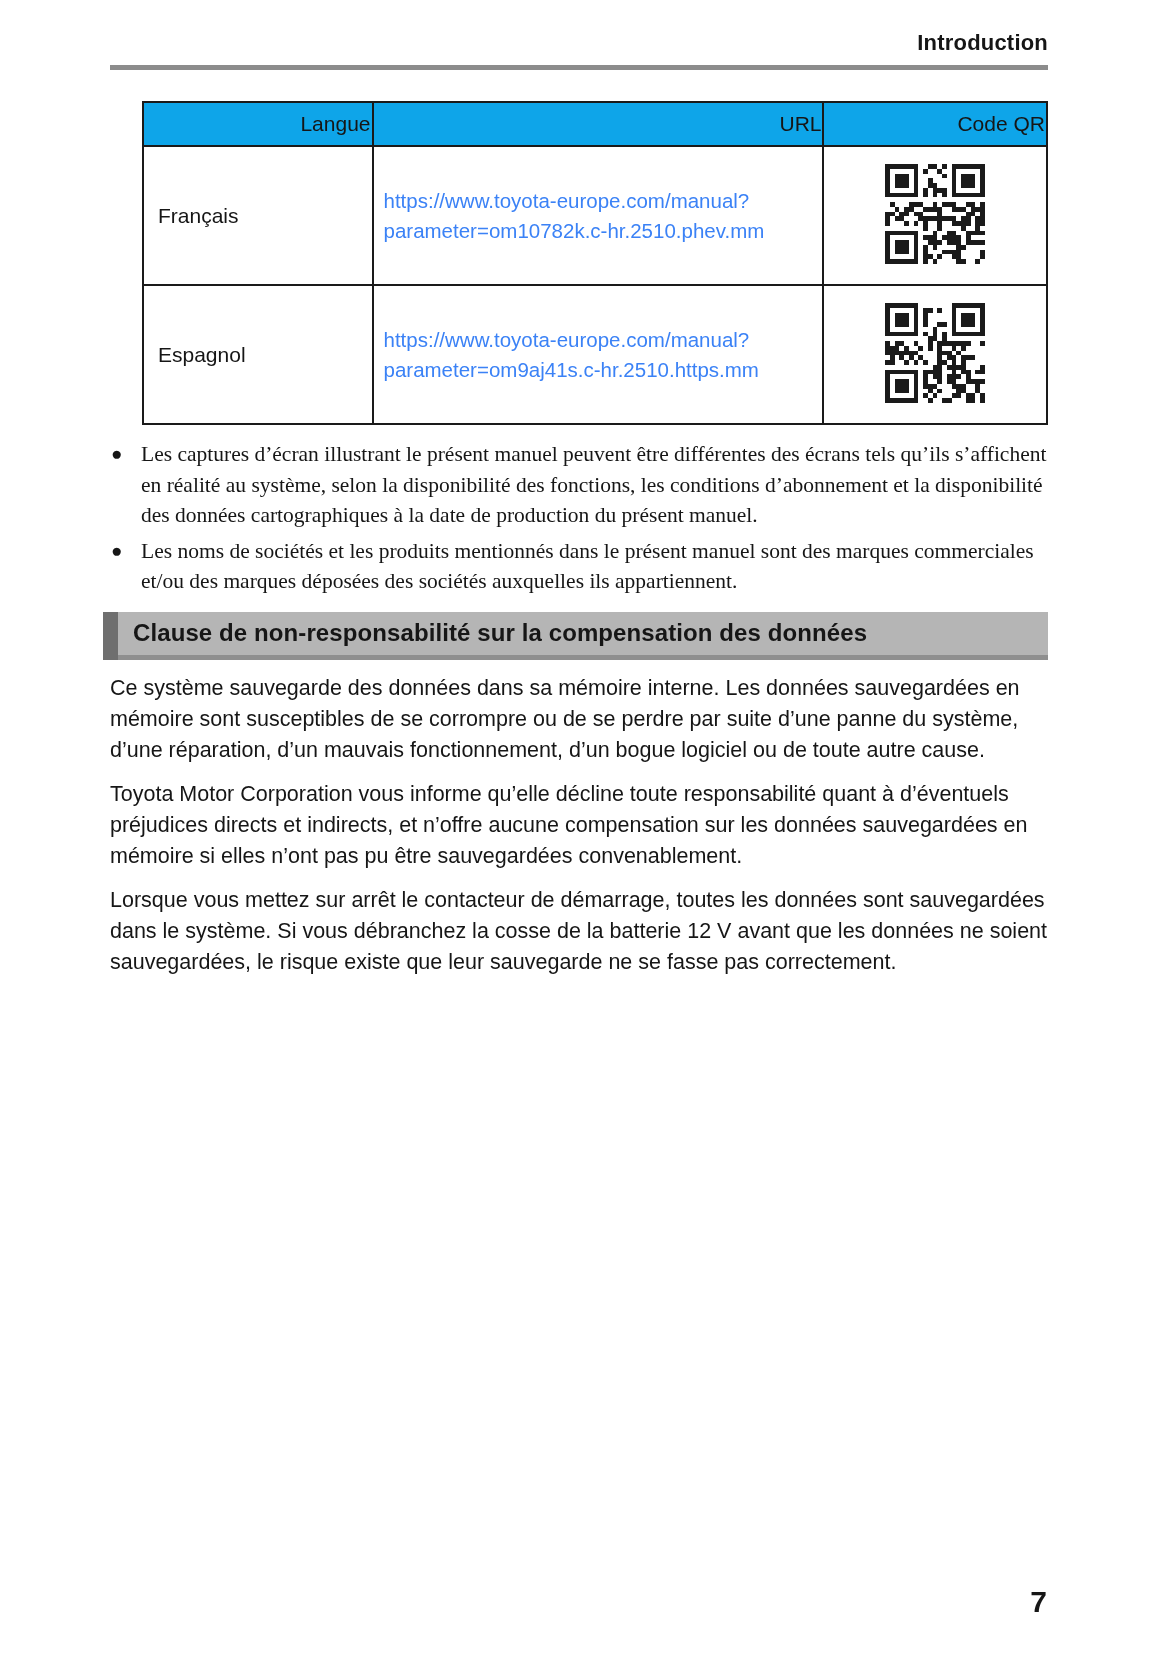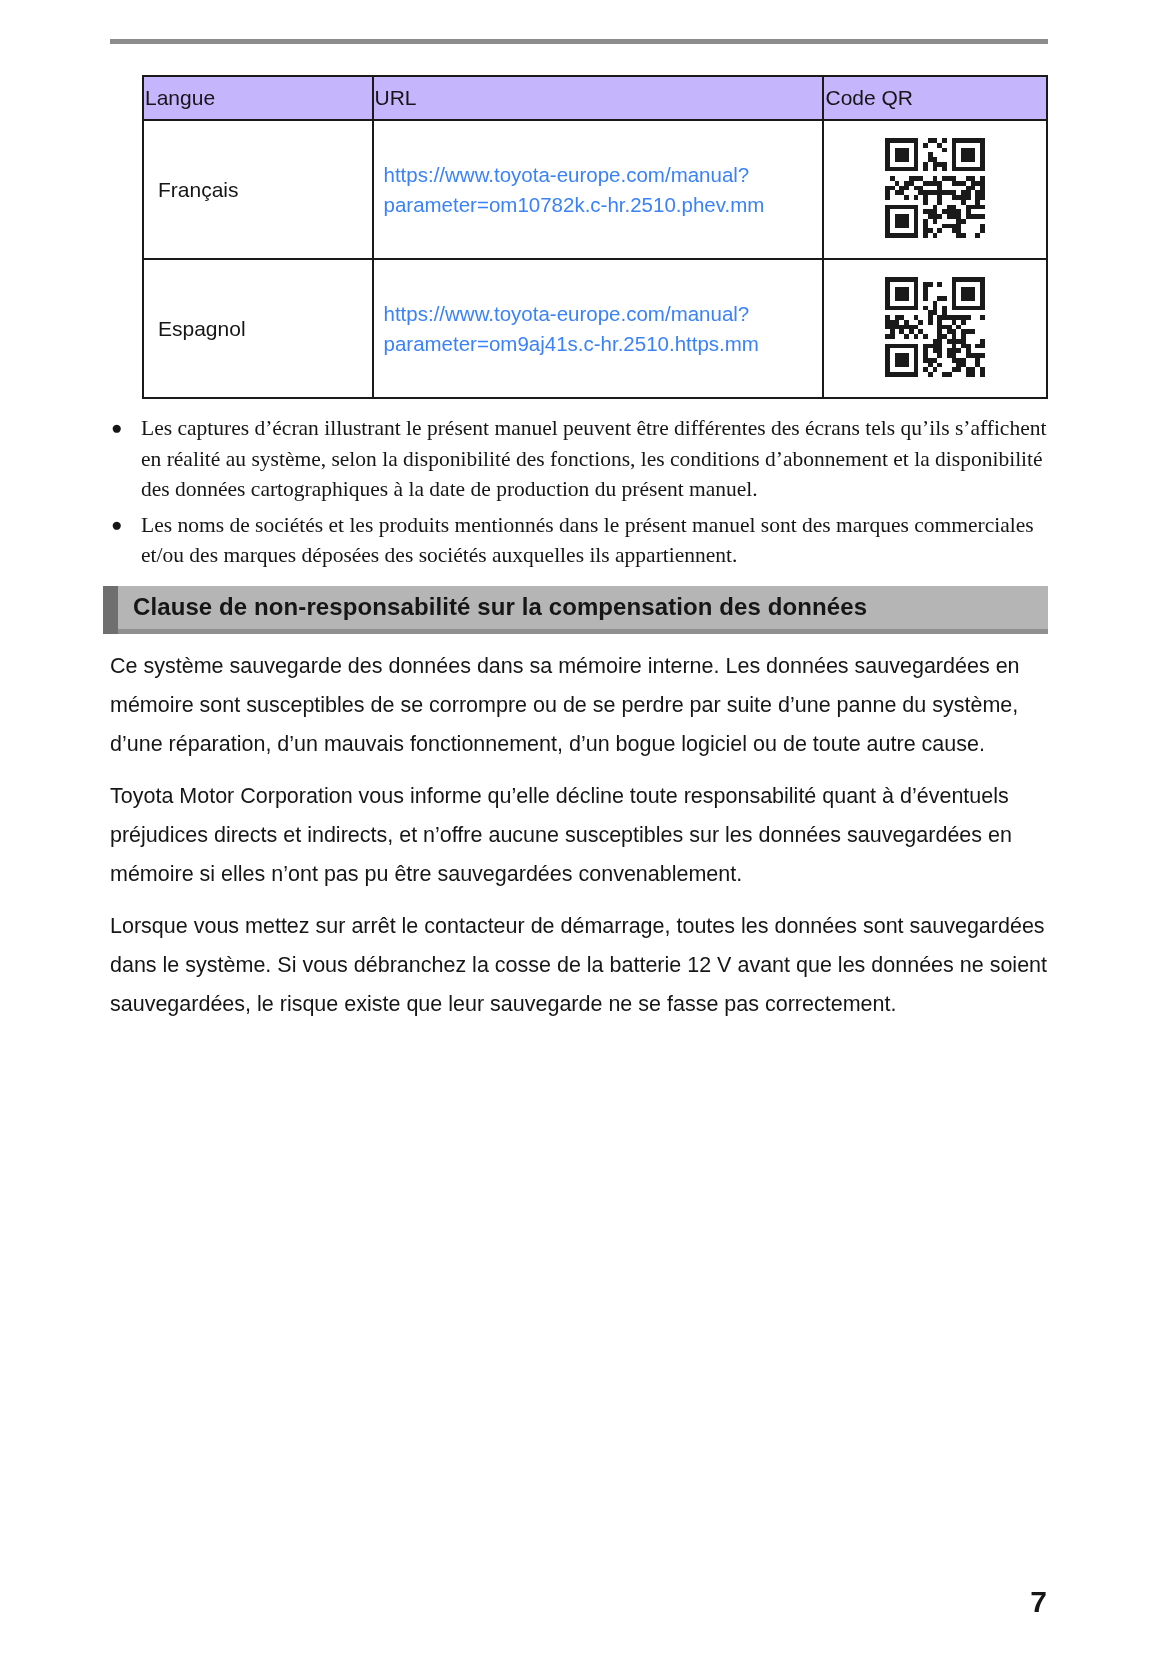--- a/index.html
+++ b/index.html
@@ -31,25 +31,25 @@
   table.lang-table {
     border-collapse:collapse;
     table-layout:fixed;
     width:906px;
     margin:31px 0 0 32px;
   }
   .lang-table th, .lang-table td {
     border:2px solid #1a1a1a;
   }
   .lang-table th {
-    background:#c4b5fd;
+    background:#0ea5e9;
     font-weight:normal;
     font-size:21px;
     height:40px;
-    text-align:left;
+    text-align:right;
     margin-left:22px;
   }
   .col-lang  { width:229px; }
   .col-url   { width:450px; }
   .col-qr    { width:223px; }
   .lang-table tr.data-row { height:139px; }
   td.lang-cell {
     padding-left:14px;
     font-size:21px;
     vertical-align:middle;
@@ -99,37 +99,40 @@
   .band-title {
     font-size:24px;
     font-weight:bold;
     padding:7px 4px 8px 15px;
     letter-spacing:0.1px;
   }
 
   .para {
     margin:13px 0 0 0;
     font-size:21.5px;
-    line-height:39px;
+    line-height:31px;
   }
 
   
   .page-num {
     position:absolute;
     top:1585px;
     right:118px;
     font-size:30px;
     font-weight:bold;
   }
 </style>
 </head>
 <body>
 
 <div class="page">
 
+  <div class="doc-header">
+    <div class="doc-header-title">Introduction</div>
+  </div>
   <div class="header-rule"></div>
 
   <table class="lang-table">
     <colgroup>
       <col class="col-lang">
         <col class="col-url">
         <col class="col-qr">
     </colgroup>
     <thead>
       <tr>
@@ -619,19 +622,19 @@
     <div class="note">
       <span class="note-bullet">●</span>
       <span class="note-text">Les noms de sociétés et les produits mentionnés dans le présent manuel sont des marques commerciales et/ou des marques déposées des sociétés auxquelles ils appartiennent.</span>
     </div>
   </div>
 
   <div class="band">
     <div class="band-title">Clause de non-responsabilité sur la compensation des données</div>
   </div>
   <p class="para">Ce système sauvegarde des données dans sa mémoire interne. Les données sauvegardées en mémoire sont susceptibles de se corrompre ou de se perdre par suite d’une panne du système, d’une réparation, d’un mauvais fonctionnement, d’un bogue logiciel ou de toute autre cause.</p>
-  <p class="para">Toyota Motor Corporation vous informe qu’elle décline toute responsabilité quant à d’éventuels préjudices directs et indirects, et n’offre aucune susceptibles sur les données sauvegardées en mémoire si elles n’ont pas pu être sauvegardées convenablement.</p>
+  <p class="para">Toyota Motor Corporation vous informe qu’elle décline toute responsabilité quant à d’éventuels préjudices directs et indirects, et n’offre aucune compensation sur les données sauvegardées en mémoire si elles n’ont pas pu être sauvegardées convenablement.</p>
 
   <p class="para">Lorsque vous mettez sur arrêt le contacteur de démarrage, toutes les données sont sauvegardées dans le système. Si vous débranchez la cosse de la batterie 12 V avant que les données ne soient sauvegardées, le risque existe que leur sauvegarde ne se fasse pas correctement.</p>
 
   <div class="page-num">7</div>
 
 </div>
 
 </body></html>

